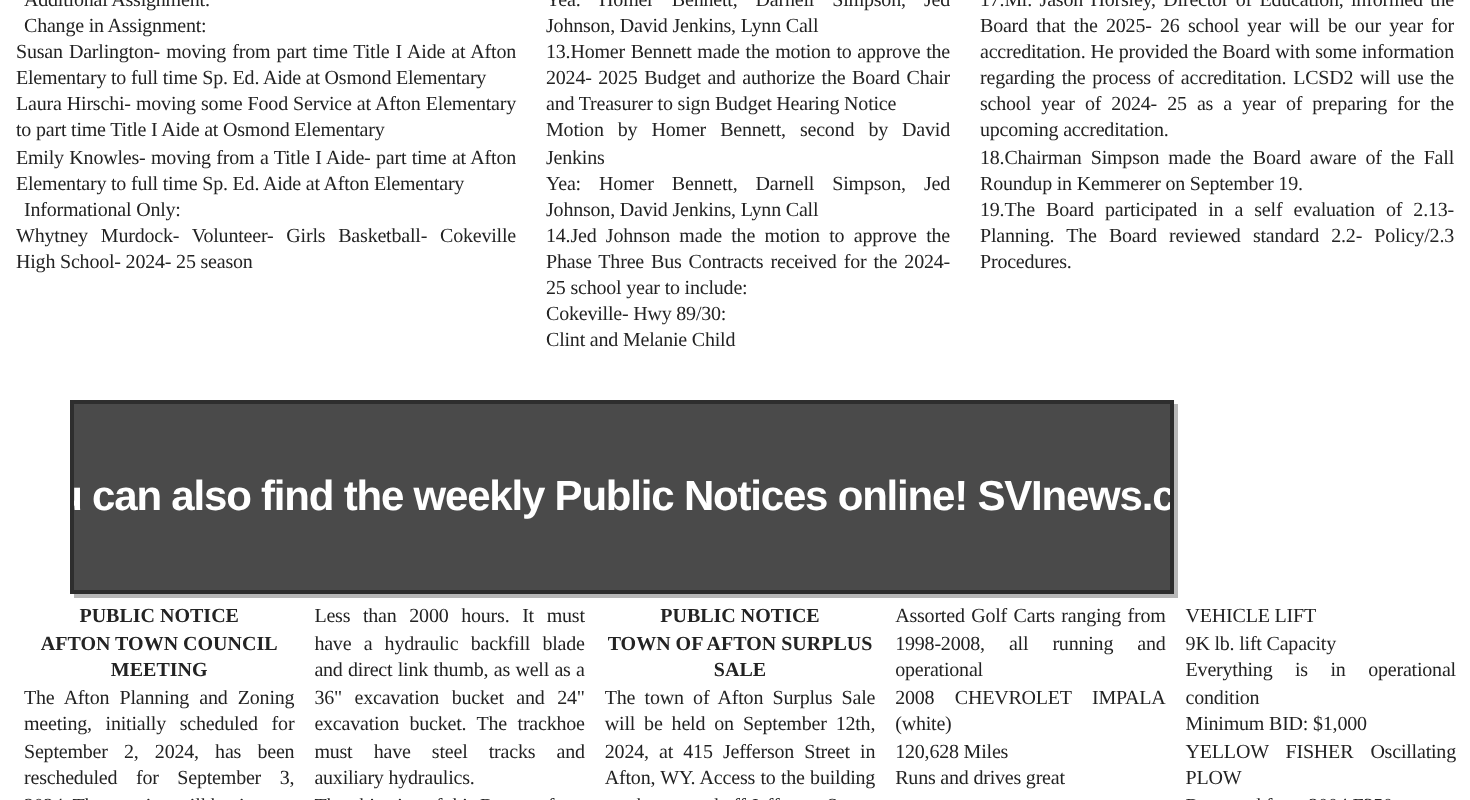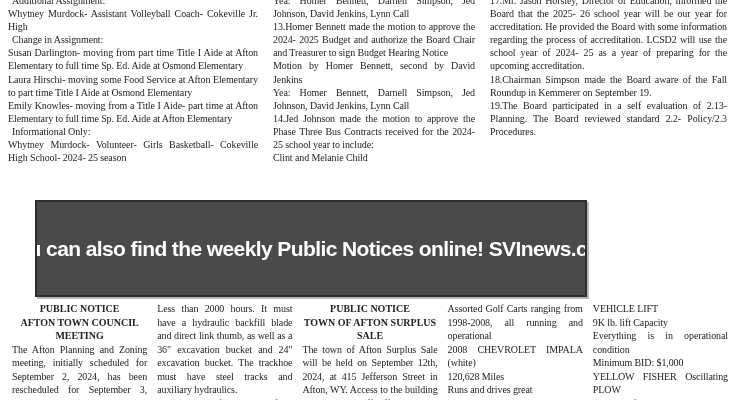--- a/index.html
+++ b/index.html
@@ -74,35 +74,35 @@
     letter-spacing:0;
   }
 </style>
 </head>
 <body>
 
 <div class="top-section">
 
   <div>
     <p class="label-line">Additional Assignment:</p>
-    <p>Whytney Murdock- Assistant Volleyball Coach- Cokeville Jr. High</p>
     <p class="label-line">Change in Assignment:</p>
     <p>Susan Darlington- moving from part time Title I Aide at Afton Elementary to full time Sp. Ed. Aide at Osmond Elementary</p>
     <p>Laura Hirschi- moving some Food Service at Afton Elementary to part time Title I Aide at Osmond Elementary</p>
     <p>Emily Knowles- moving from a Title I Aide- part time at Afton Elementary to full time Sp. Ed. Aide at Afton Elementary</p>
     <p class="label-line">Informational Only:</p>
     <p>Whytney Murdock- Volunteer- Girls Basketball- Cokeville High School- 2024- 25 season</p>
   </div>
 
   <div>
     <p>Yea: Homer Bennett, Darnell Simpson, Jed Johnson, David Jenkins, Lynn Call</p>
     <p>13.Homer Bennett made the motion to approve the 2024- 2025 Budget and authorize the Board Chair and Treasurer to sign Budget Hearing Notice</p>
     <p>Motion by Homer Bennett, second by David Jenkins</p>
     <p>Yea: Homer Bennett, Darnell Simpson, Jed Johnson, David Jenkins, Lynn Call</p>
     <p>14.Jed Johnson made the motion to approve the Phase Three Bus Contracts received for the 2024- 25 school year to include:</p>
+    <p>Cokeville- Hwy 89/30:</p>
     <p>Clint and Melanie Child</p>
   </div>
 
   <div>
     <p>17.Mr. Jason Horsley, Director of Education, informed the Board that the 2025- 26 school year will be our year for accreditation. He provided the Board with some information regarding the process of accreditation. LCSD2 will use the school year of 2024- 25 as a year of preparing for the upcoming accreditation.</p>
     <p>18.Chairman Simpson made the Board aware of the Fall Roundup in Kemmerer on September 19.</p>
     <p>19.The Board participated in a self evaluation of 2.13- Planning. The Board reviewed standard 2.2- Policy/2.3 Procedures.</p>
   </div>
 
 </div>

